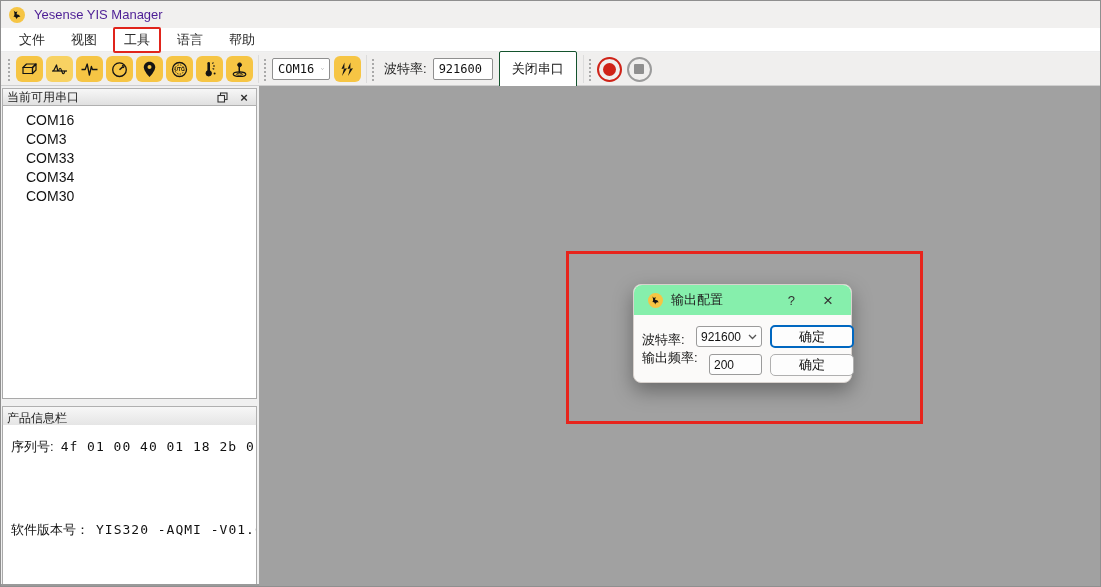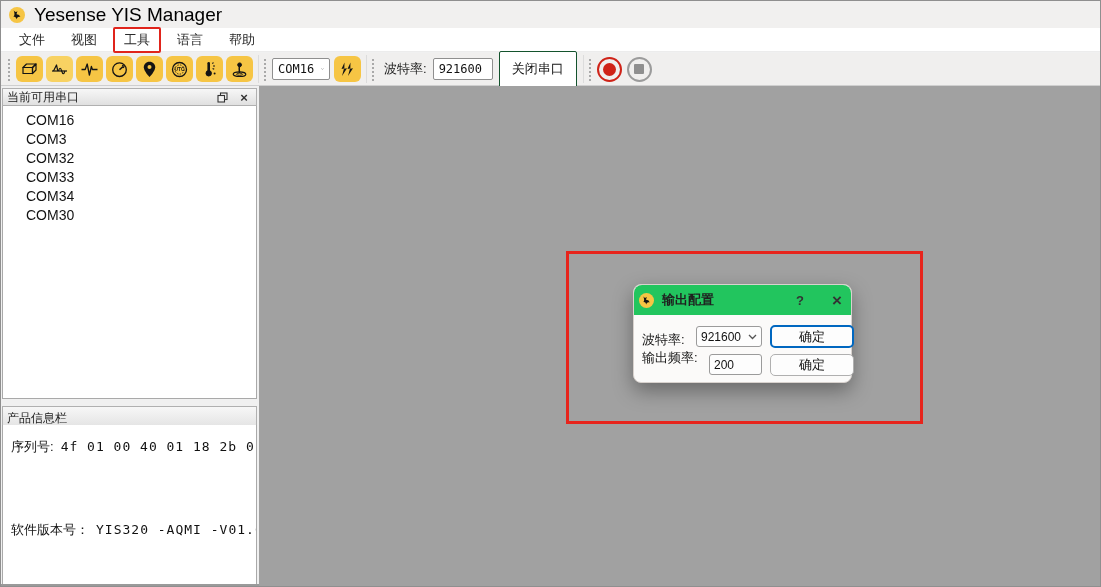--- a/index.html
+++ b/index.html
@@ -6,21 +6,21 @@
   html,body { width:1101px; height:587px; background:#777; }
   .window {
     position:relative; width:1101px; height:587px; overflow:hidden;
     background:#f0f0f0; font-family:"Liberation Sans", sans-serif;
     border:1px solid #8f8f8f;
   }
   
   .titlebar { position:absolute; top:0; left:0; right:0; height:27px;
     background:#f1f0ef; display:flex; align-items:center; padding-left:8px; }
   .titlebar .logo { width:16px; height:16px; flex:none; }
-  .titlebar .title { margin-left:9px; font-size:19px; color:#000000; }
+  .titlebar .title { margin-left:9px; font-size:13px; color:#4c1d95; }
   
   .menubar { position:absolute; top:27px; left:0; right:0; height:24px;
     background:#ffffff; border-bottom:1px solid #ececec;
     display:flex; align-items:center; font-size:13px; color:#2a2a2a; padding-left:8px; }
   .menu-item { padding:3px 10px; margin-right:6px; cursor:default; }
   .menu-item.highlighted { border:2px solid #e0241b; border-radius:2px; padding:2px 9px; }
   
   .toolbar { position:absolute; top:52px; left:0; right:0; height:33px;
     background:#f0efee; border-bottom:1px solid #cfcfcf;
     display:flex; align-items:center; padding-left:4px; }
@@ -73,22 +73,22 @@
   .version-row { top:96px; }
   .bottom-frame { position:absolute; left:0; bottom:0; width:258px; height:2px; background:#9a9a9a; }
   
   .main-area { position:absolute; top:85px; left:258px; right:0; bottom:0; background:#a1a1a1; }
   .annotation { position:absolute; left:565px; top:250px; width:357px; height:173px;
     border:3px solid #e7241c; }
   
   .dialog { position:absolute; left:632px; top:283px; width:219px; height:99px;
     border-radius:8px; background:#fbfaf9; box-shadow:0 8px 20px rgba(0,0,0,0.35);
     border:1px solid #d8d2ce; }
-  .dialog-titlebar { height:30px; background:#22c55e; border-radius:8px 8px 0 0;
-    display:flex; align-items:center; padding:0 5px;font-weight:bold; }
+  .dialog-titlebar { height:30px; background:#86efac; border-radius:8px 8px 0 0;
+    display:flex; align-items:center; padding:0 14px; }
   .dialog-titlebar .logo { width:15px; height:15px; flex:none; }
   .dialog-title { font-size:13px; color:#1f1f1f; margin-left:8px; flex:1 1 auto; }
   .dlg-help { font-size:13px; color:#333; padding:0 6px; margin-right:18px; cursor:pointer; }
   .dlg-close { font-size:17px; color:#333; line-height:1; padding:0 4px; cursor:pointer; }
   .dlabel { position:absolute; font-size:13px; color:#161616; white-space:nowrap; }
   .dcombo { position:absolute; height:21px; background:#fdfdfd; border:1px solid #9b9b9b;
     border-radius:3px; display:flex; align-items:center; padding:0 4px; cursor:pointer; }
   .dcombo .val { font-size:12px; color:#111; font-family:"Liberation Sans",sans-serif; }
   .dcombo .chev { margin-left:auto; }
   .dbtn { position:absolute; width:84px; height:23px; background:#fdfdfd;
@@ -228,21 +228,20 @@
         <svg width="11" height="11" viewBox="0 0 11 11" fill="none" stroke="#333" stroke-width="1.1">
           <rect x="3.5" y="1" width="6.5" height="6.5" fill="#f2f2f2"></rect>
           <rect x="1" y="3.5" width="6.5" height="6.5" fill="#f2f2f2"></rect>
         </svg>
       </span>
       <span class="dock-btn close">×</span>
     </div>
     <div class="dock1-body">
       <div class="list-item">COM16</div>
       <div class="list-item">COM3</div>
-      <div class="list-item">COM32</div>
       <div class="list-item">COM33</div>
       <div class="list-item">COM34</div>
       <div class="list-item">COM30</div>
     </div>
 
     <div class="dock-header dock2-header">
       <span class="dtitle">产品信息栏</span>
     </div>
     <div class="dock2-body">
       <div class="info-row serial-row">

